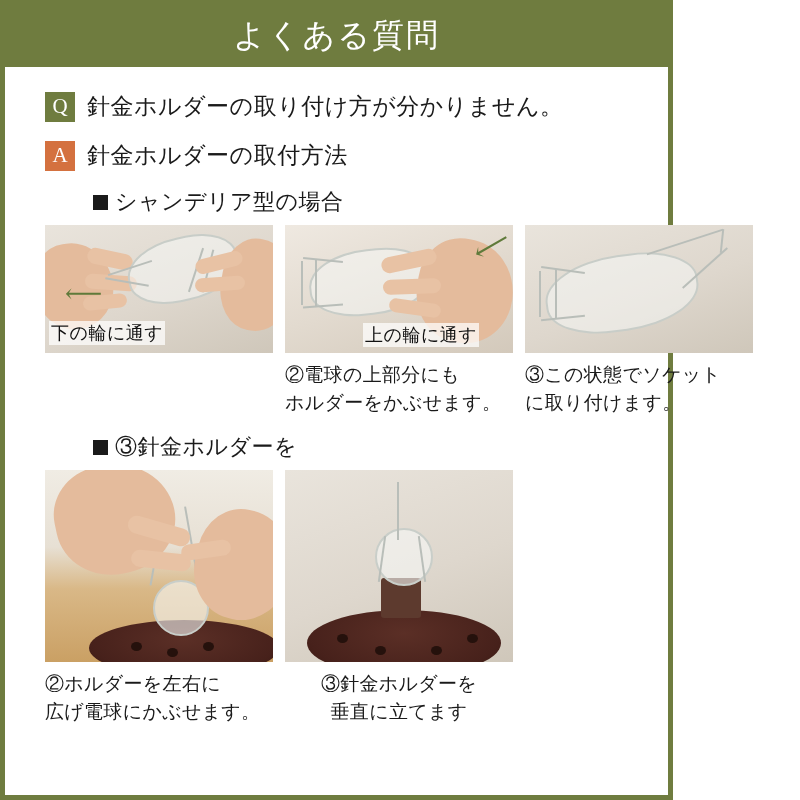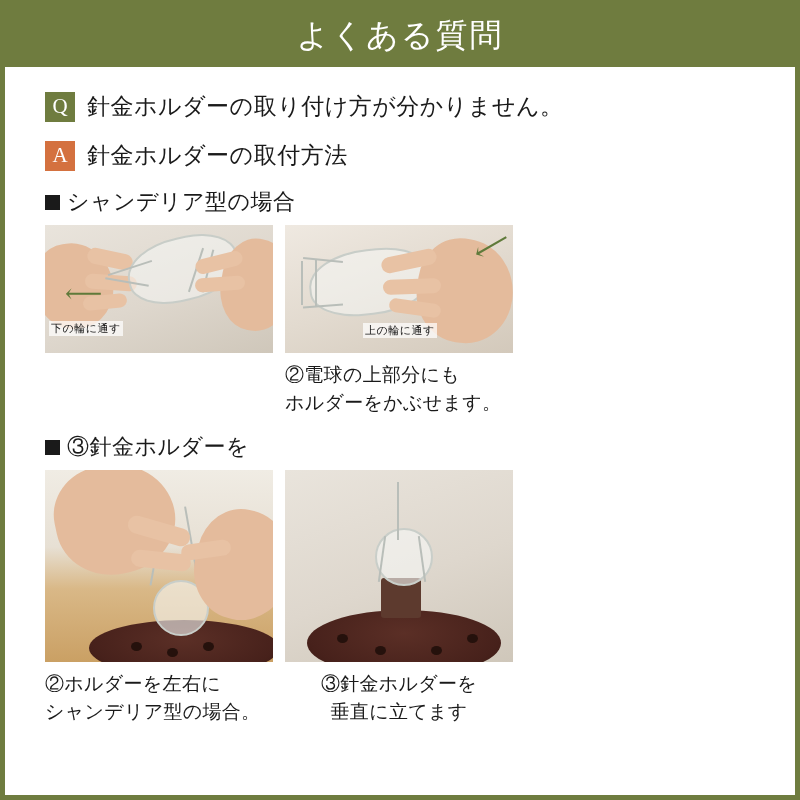--- a/index.html
+++ b/index.html
@@ -8,21 +8,21 @@
   }
   body {
     width: 800px;
     height: 800px;
     background: #ffffff;
     font-family: "Liberation Serif", "DejaVu Serif", serif;
     overflow: hidden;
   }
   .page {
     position: relative;
-    width: 800px;
+    width: 673px;
     height: 800px;
     box-sizing: border-box;
     border: 5px solid #6f7c3f;
     background: #ffffff;
   }
   .header {
     height: 62px;
     background: #6f7c3f;
     color: #ffffff;
     display: flex;
@@ -61,20 +61,21 @@
   }
   .a-row { margin-top: 18px; }
 
   .section-title {
     margin-top: 16px;
     font-size: 22px;
     color: #1a1a1a;
     letter-spacing: 0.5px;
     display: flex;
     align-items: center;
+    margin-left: 48px;
   }
   .sq {
     display: inline-block;
     width: 15px;
     height: 15px;
     background: #1a1a1a;
     margin-right: 7px;
   }
 
   .grid {
@@ -149,21 +150,21 @@
     border-radius: 3px;
   }
   .arrow {
     position: absolute;
     color: #5f7a3a;
     font-size: 26px;
     line-height: 1;
   }
   .photo-label {
     position: absolute;
-    font-size: 11px;
+    font-size: 18px;
     color: #111;
     background: rgba(255,255,255,0.72);
     padding: 0 2px;
     white-space: nowrap;
     letter-spacing: 0.5px;
   }
   .disc {
     position: absolute;
     background: radial-gradient(ellipse at 50% 35%, #5b2f26 0%, #47211b 70%, #33160f 100%);
     border-radius: 50%;
@@ -239,20 +240,36 @@
           <div class="finger" style="left:96px; top:28px; width:56px; height:16px; transform:rotate(-12deg);"></div>
           <div class="finger" style="left:98px; top:54px; width:58px; height:15px; transform:rotate(-2deg);"></div>
           <div class="finger" style="left:104px; top:76px; width:52px; height:14px; transform:rotate(8deg);"></div>
           <div class="arrow" style="left:188px; top:8px; transform:rotate(-30deg);">⟵</div>
           <div class="photo-label" style="left:78px; top:98px;">上の輪に通す</div>
         </div>
         <div class="caption" style="white-space:pre-line;">②電球の上部分にも
 ホルダーをかぶせます。</div>
       </div>
 
+      <div class="cell">
+        <div class="photo">
+          <div class="wall"></div>
+          <div class="bulb-chand" style="left:20px; top:30px; width:150px; height:72px; transform:rotate(-8deg);"></div>
+          <div class="wire" style="left:14px; top:46px; width:2px; height:46px;"></div>
+          <div class="wire" style="left:30px; top:44px; width:2px; height:50px;"></div>
+          <div class="wire" style="left:16px; top:44px; width:44px; height:2px; transform:rotate(8deg);"></div>
+          <div class="wire" style="left:16px; top:92px; width:44px; height:2px; transform:rotate(-6deg);"></div>
+          <div class="wire" style="left:120px; top:16px; width:80px; height:2px; transform:rotate(-18deg);"></div>
+          <div class="wire" style="left:150px; top:42px; width:60px; height:2px; transform:rotate(-42deg);"></div>
+          <div class="wire" style="left:196px; top:4px; width:2px; height:24px; transform:rotate(6deg);"></div>
+          <div class="photo-label" style="left:6px; top:100px;"></div>
+        </div>
+        <div class="caption" style="white-space:pre-line;">③この状態でソケット
+に取り付けます。</div>
+      </div>
 
     </div>
 
     <div class="section-title">
       <span class="sq"></span>
       <span>③針金ホルダーを</span>
     </div>
 
     <div class="grid">
 
@@ -267,21 +284,21 @@
           <div class="bulb-round" style="left:108px; top:110px; width:52px; height:52px;"></div>
           <div class="wire" style="left:112px; top:30px; width:2px; height:86px; transform:rotate(10deg);"></div>
           <div class="wire" style="left:146px; top:36px; width:2px; height:80px; transform:rotate(-10deg);"></div>
           <div class="hand" style="left:10px; top:-6px; width:120px; height:110px; transform:rotate(-12deg);"></div>
           <div class="finger" style="left:82px; top:52px; width:64px; height:18px; transform:rotate(16deg);"></div>
           <div class="finger" style="left:86px; top:82px; width:60px; height:17px; transform:rotate(6deg);"></div>
           <div class="hand" style="left:150px; top:40px; width:96px; height:110px; transform:rotate(14deg);"></div>
           <div class="finger" style="left:136px; top:72px; width:50px; height:16px; transform:rotate(-8deg);"></div>
         </div>
         <div class="caption" style="white-space:pre-line;">②ホルダーを左右に
-シャンデリア型の場合。</div>
+広げ電球にかぶせます。</div>
       </div>
 
       <div class="cell tall">
         <div class="photo">
           <div class="wall"></div>
           <div class="disc" style="left:22px; top:140px; width:194px; height:66px;"></div>
           <div class="hole" style="left:52px; top:164px;"></div>
           <div class="hole" style="left:90px; top:176px;"></div>
           <div class="hole" style="left:146px; top:176px;"></div>
           <div class="hole" style="left:182px; top:164px;"></div>

